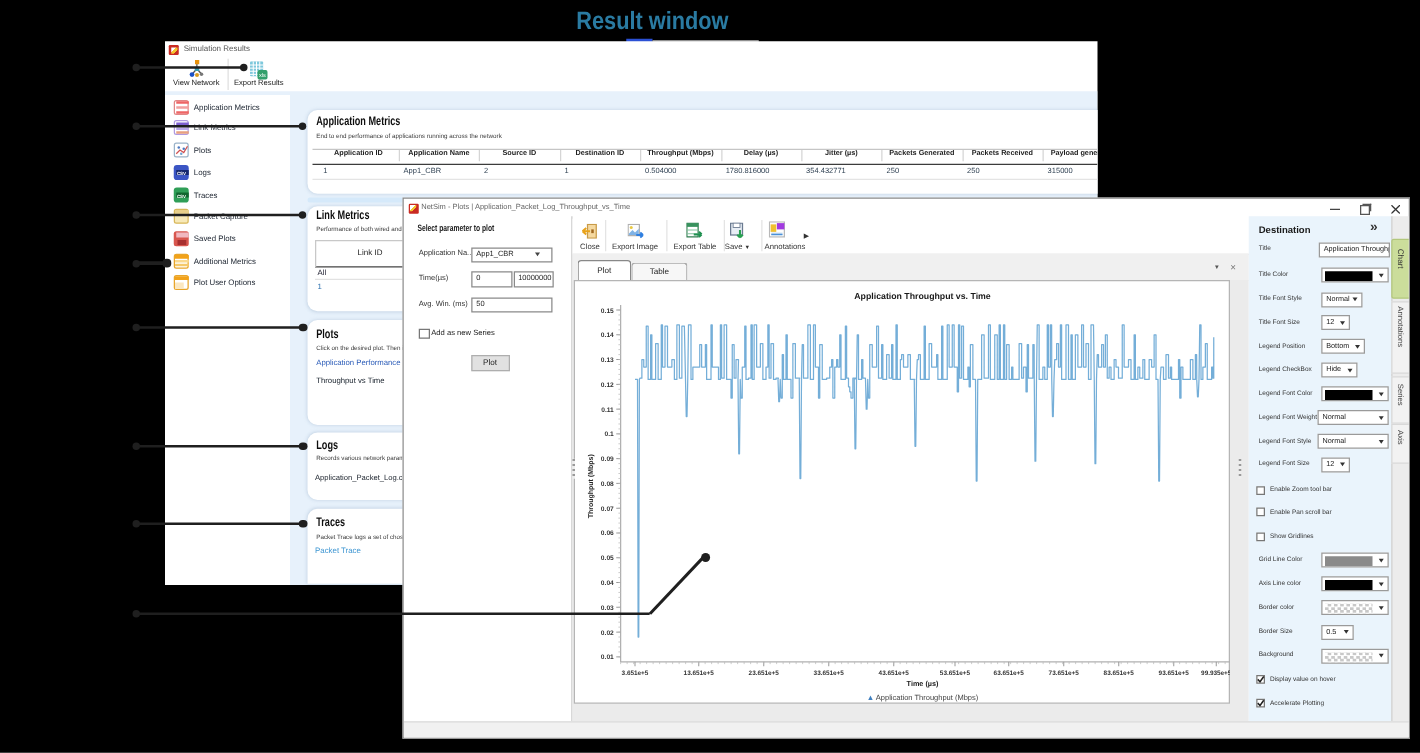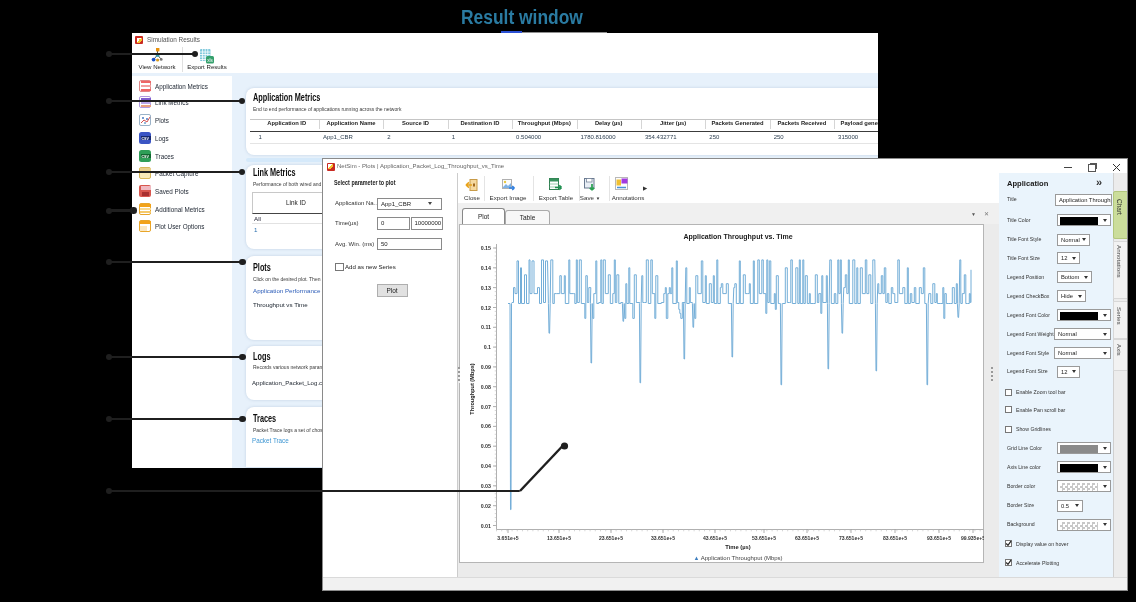--- a/index.html
+++ b/index.html
@@ -492,21 +492,21 @@
 <line x1="521.10" y1="305.5" x2="521.10" y2="307.3" stroke="#bbb" stroke-width="0.6"></line>
 <line x1="526.30" y1="305.5" x2="526.30" y2="307.3" stroke="#bbb" stroke-width="0.6"></line>
 <line x1="531.50" y1="305.5" x2="531.50" y2="307.3" stroke="#bbb" stroke-width="0.6"></line>
 <text x="279" y="325.0" font-size="5.8" font-weight="bold" fill="#222" text-anchor="middle" font-family="Liberation Sans">Time (µs)</text>
 <text x="15" y="165" font-size="5.6" font-weight="bold" fill="#222" text-anchor="middle" transform="rotate(-90 15 165)" font-family="Liberation Sans">Throughput (Mbps)</text>
 <path d="M49.0 79.5 L51.0 79.5 L51.5 285.6 L52.0 285.6 L52.5 79.5 L53.0 78.5 L54.5 78.5 L54.5 63.6 L56.0 63.6 L56.0 69.6 L58.0 69.6 L58.0 36.9 L59.5 36.9 L59.5 79.5 L61.5 79.5 L61.5 43.8 L62.5 43.8 L62.5 79.5 L65.5 79.5 L65.5 50.8 L67.5 50.8 L67.5 79.5 L70.0 79.5 L70.0 35.9 L71.0 35.9 L71.0 69.6 L73.0 69.6 L73.0 36.9 L75.0 36.9 L75.0 69.6 L78.5 69.6 L78.5 63.6 L80.5 63.6 L80.5 79.5 L82.5 79.5 L82.5 35.9 L84.5 35.9 L84.5 78.5 L86.5 78.5 L86.5 36.9 L88.5 36.9 L89.4 79.5 L90.0 109.2 L90.6 109.2 L91.2 79.5 L91.8 35.9 L93.8 35.9 L93.8 79.5 L95.3 79.5 L95.3 69.6 L97.3 69.6 L97.3 69.6 L100.8 69.6 L100.8 51.7 L102.3 51.7 L102.3 69.6 L105.3 69.6 L105.3 51.7 L106.3 51.7 L106.3 79.5 L109.8 79.5 L109.8 35.9 L110.8 35.9 L110.8 69.6 L114.3 69.6 L114.3 69.6 L115.8 69.6 L115.8 79.5 L117.3 79.5 L117.3 35.9 L118.3 35.9 L118.3 78.5 L120.3 78.5 L120.3 35.9 L122.3 35.9 L122.3 79.5 L125.8 79.5 L125.8 94.4 L126.8 94.4 L126.8 51.7 L128.3 51.7 L128.3 78.5 L129.8 78.5 L129.8 63.6 L131.8 63.6 L131.4 79.5 L132.0 139.0 L132.6 139.0 L133.2 79.5 L133.8 94.4 L134.8 94.4 L134.8 69.6 L136.8 69.6 L136.8 36.9 L137.8 36.9 L137.8 79.5 L139.8 79.5 L139.8 78.5 L141.8 78.5 L141.8 35.9 L142.8 35.9 L142.8 79.5 L144.3 79.5 L144.3 35.9 L146.3 35.9 L146.3 69.6 L149.3 69.6 L149.3 50.8 L151.3 50.8 L151.3 79.5 L153.8 79.5 L153.8 69.6 L155.3 69.6 L155.3 35.9 L156.3 35.9 L156.3 78.5 L157.8 78.5 L157.8 50.8 L159.8 50.8 L159.8 79.5 L161.8 79.5 L161.8 78.5 L163.8 78.5 L163.4 79.5 L164.0 97.3 L164.6 97.3 L165.2 79.5 L165.8 94.4 L166.8 94.4 L166.8 59.7 L167.8 59.7 L167.8 79.5 L169.8 79.5 L169.8 43.8 L170.8 43.8 L170.8 79.5 L173.8 79.5 L173.8 94.4 L175.3 94.4 L175.3 50.8 L177.3 50.8 L177.3 78.5 L180.8 78.5 L180.4 79.5 L181.0 158.8 L181.6 158.8 L182.2 79.5 L182.8 51.7 L183.8 51.7 L183.8 78.5 L185.3 78.5 L185.3 78.5 L187.3 78.5 L187.3 35.9 L189.3 35.9 L189.3 79.5 L191.8 79.5 L191.8 35.9 L193.3 35.9 L193.3 69.6 L195.8 69.6 L195.8 94.4 L196.8 94.4 L196.8 51.7 L198.8 51.7 L198.8 79.5 L202.3 79.5 L202.3 78.5 L204.8 78.5 L204.8 69.6 L206.3 69.6 L206.3 63.6 L207.3 63.6 L207.3 94.4 L208.8 94.4 L208.8 69.6 L210.3 69.6 L210.3 63.6 L211.3 63.6 L211.3 69.6 L212.8 69.6 L212.8 43.8 L213.8 43.8 L213.8 79.5 L217.3 79.5 L217.3 36.9 L218.3 36.9 L218.3 78.5 L219.8 78.5 L219.8 85.4 L220.8 85.4 L220.8 89.4 L221.8 89.4 L221.8 94.4 L223.3 94.4 L223.3 78.5 L225.8 78.5 L224.4 79.5 L225.0 135.0 L225.6 135.0 L226.2 79.5 L226.8 43.8 L227.8 43.8 L227.8 79.5 L230.3 79.5 L230.3 63.6 L231.3 63.6 L231.3 78.5 L233.3 78.5 L233.4 79.5 L234.0 103.3 L234.6 103.3 L235.2 79.5 L235.8 94.4 L236.8 94.4 L236.8 51.7 L238.8 51.7 L238.8 69.6 L242.3 69.6 L242.3 36.9 L243.8 36.9 L243.8 78.5 L246.3 78.5 L246.3 51.7 L247.3 51.7 L247.3 79.5 L250.3 79.5 L250.3 59.7 L252.3 59.7 L252.3 78.5 L254.3 78.5 L254.3 51.7 L255.3 51.7 L255.3 79.5 L257.8 79.5 L257.8 35.9 L258.8 35.9 L258.8 79.5 L261.3 79.5 L261.3 63.6 L262.3 63.6 L262.3 59.7 L263.8 59.7 L263.8 69.6 L267.3 69.6 L267.3 59.7 L269.3 59.7 L269.3 79.5 L272.8 79.5 L272.4 79.5 L273.0 133.0 L273.6 133.0 L274.2 79.5 L274.8 63.6 L275.8 63.6 L275.8 59.7 L277.3 59.7 L277.3 79.5 L280.3 79.5 L280.3 36.9 L281.3 36.9 L281.3 79.5 L284.3 79.5 L284.3 50.8 L286.3 50.8 L286.3 69.6 L288.3 69.6 L288.3 69.6 L290.3 69.6 L290.3 59.7 L291.3 59.7 L291.3 79.5 L294.3 79.5 L294.3 36.9 L295.3 36.9 L295.3 79.5 L298.8 79.5 L298.8 35.9 L300.3 35.9 L300.3 69.6 L302.8 69.6 L302.8 35.9 L304.3 35.9 L304.3 69.6 L306.8 69.6 L306.8 89.4 L307.8 89.4 L307.8 35.9 L308.8 35.9 L308.8 78.5 L310.3 78.5 L310.3 36.9 L311.8 36.9 L311.8 79.5 L315.3 79.5 L315.3 69.6 L316.3 69.6 L316.3 85.4 L317.3 85.4 L317.3 51.7 L319.3 51.7 L319.3 79.5 L320.8 79.5 L321.4 79.5 L322.0 160.8 L322.6 160.8 L323.2 79.5 L323.8 79.5 L326.3 79.5 L326.3 43.8 L328.3 43.8 L328.3 78.5 L330.3 78.5 L330.3 78.5 L331.8 78.5 L331.8 35.9 L333.3 35.9 L333.3 79.5 L336.8 79.5 L336.8 43.8 L338.8 43.8 L338.8 79.5 L340.3 79.5 L340.3 35.9 L341.3 35.9 L341.3 79.5 L343.8 79.5 L343.8 35.9 L344.8 35.9 L344.8 79.5 L346.3 79.5 L346.3 51.7 L348.3 51.7 L348.3 79.5 L350.3 79.5 L350.3 69.6 L351.3 69.6 L351.3 79.5 L354.8 79.5 L354.8 79.5 L356.3 79.5 L356.3 50.8 L358.3 50.8 L358.3 78.5 L359.8 78.5 L359.8 69.6 L361.8 69.6 L361.8 89.4 L362.8 89.4 L362.8 51.7 L363.8 51.7 L363.8 78.5 L367.3 78.5 L367.3 51.7 L368.3 51.7 L368.4 79.5 L369.0 144.9 L369.6 144.9 L370.2 79.5 L370.8 35.9 L372.3 35.9 L372.3 79.5 L375.3 79.5 L375.3 69.6 L376.8 69.6 L376.8 79.5 L378.8 79.5 L378.8 35.9 L379.8 35.9 L379.8 69.6 L381.3 69.6 L381.3 35.9 L382.3 35.9 L382.4 79.5 L383.0 109.2 L383.6 109.2 L384.2 79.5 L384.8 63.6 L386.3 63.6 L386.3 50.8 L387.8 50.8 L387.8 69.6 L389.3 69.6 L389.3 35.9 L390.3 35.9 L390.3 79.5 L393.8 79.5 L393.8 35.9 L395.8 35.9 L395.8 79.5 L397.8 79.5 L397.8 43.8 L398.8 43.8 L398.8 79.5 L401.3 79.5 L401.3 43.8 L403.3 43.8 L403.3 69.6 L406.3 69.6 L406.3 35.9 L407.8 35.9 L407.8 69.6 L409.8 69.6 L409.8 50.8 L411.8 50.8 L411.8 79.5 L413.8 79.5 L413.8 35.9 L415.8 35.9 L416.4 79.5 L417.0 146.9 L417.6 146.9 L418.2 79.5 L418.8 59.7 L419.8 59.7 L419.8 69.6 L422.3 69.6 L422.3 51.7 L423.8 51.7 L423.8 69.6 L425.3 69.6 L425.3 43.8 L426.8 43.8 L426.8 78.5 L428.3 78.5 L428.3 69.6 L429.8 69.6 L429.8 79.5 L432.3 79.5 L432.3 63.6 L433.8 63.6 L433.8 69.6 L435.8 69.6 L435.8 78.5 L438.8 78.5 L438.8 35.9 L440.3 35.9 L440.3 69.6 L443.8 69.6 L443.8 63.6 L445.8 63.6 L445.8 79.5 L448.3 79.5 L448.3 43.8 L449.3 43.8 L449.3 79.5 L451.3 79.5 L451.3 69.6 L452.8 69.6 L452.8 78.5 L455.3 78.5 L455.3 63.6 L456.8 63.6 L456.8 79.5 L460.3 79.5 L460.3 63.6 L462.3 63.6 L462.3 69.6 L464.3 69.6 L464.3 43.8 L465.8 43.8 L465.8 79.5 L467.3 79.5 L467.4 79.5 L468.0 160.8 L468.6 160.8 L469.2 79.5 L469.8 69.6 L471.8 69.6 L471.8 79.5 L473.8 79.5 L473.8 59.7 L475.8 59.7 L475.8 78.5 L477.3 78.5 L477.3 69.6 L478.3 69.6 L478.3 79.5 L481.8 79.5 L481.8 79.5 L483.8 79.5 L483.8 63.6 L484.8 63.6 L484.8 94.4 L485.8 94.4 L485.8 69.6 L487.3 69.6 L487.3 79.5 L489.8 79.5 L489.8 79.5 L491.8 79.5 L491.8 79.5 L493.3 79.5 L493.3 63.6 L495.3 63.6 L495.3 79.5 L497.3 79.5 L497.3 59.7 L498.3 59.7 L498.4 79.5 L499.0 93.4 L499.6 93.4 L500.2 79.5 L500.8 35.9 L501.8 35.9 L501.8 79.5 L503.3 79.5 L503.3 69.6 L505.3 69.6 L505.3 50.8 L506.8 50.8 L506.8 79.5 L508.3 79.5 L508.3 79.5 L510.3 79.5 L510.3 69.6 L511.3 69.6 L511.3 78.5 L512.0 78.5 L512.0 45.8" fill="none" stroke="#74aed8" stroke-width="1" stroke-linejoin="round"></path>
 <text x="279" y="336" font-size="6" fill="#444" text-anchor="middle" font-family="Liberation Sans"><tspan fill="#3f7fbf">▲</tspan> Application Throughput (Mbps)</text>
 </svg>
 
   <div class="abs" style="left:676px;top:14px;width:114px;height:404px;background:#eaf4fc;"></div>
-  <div class="abs" style="left:684px;top:20px;font-size:7.6px;color:#1a1a1a;font-weight:bold;">Application</div>
+  <div class="abs" style="left:684px;top:20px;font-size:7.6px;color:#1a1a1a;font-weight:bold;">Destination</div>
   <div class="abs" style="left:773px;top:17px;font-size:11px;color:#333;font-weight:bold;">»</div>
   <div class="alabel" style="left:684px;top:37.0px;">Title</div>
 <div style="position:absolute;left:732.0px;top:34.5px;width:57px;height:12px;background:#fff;border:1px solid #9a9a9a;box-sizing:border-box;font-size:5.8px;color:#222;line-height:10px;padding-left:3px;white-space:nowrap;overflow:hidden;">Application Throughpu</div>
 <div class="alabel" style="left:684px;top:57.5px;">Title Color</div>
 <div style="position:absolute;left:734.0px;top:55.0px;width:54px;height:12px;background:#fff;border:1px solid #9a9a9a;box-sizing:border-box;font-size:5.8px;color:#222;line-height:10px;padding-left:3px;white-space:nowrap;overflow:hidden;">
       <div style="position:absolute;left:2px;top:2px;width:38px;height:8px;background:#000;"></div>
     </div>
 <div class="dar" style="left:780.0px;top:59.5px;border-top-color:#333;"></div>
 <div class="alabel" style="left:684px;top:77.0px;">Title Font Style</div>
 <div style="position:absolute;left:734.0px;top:74.5px;width:33px;height:12px;background:#fff;border:1px solid #9a9a9a;box-sizing:border-box;font-size:5.8px;color:#222;line-height:10px;padding-left:3px;white-space:nowrap;overflow:hidden;">Normal</div>

